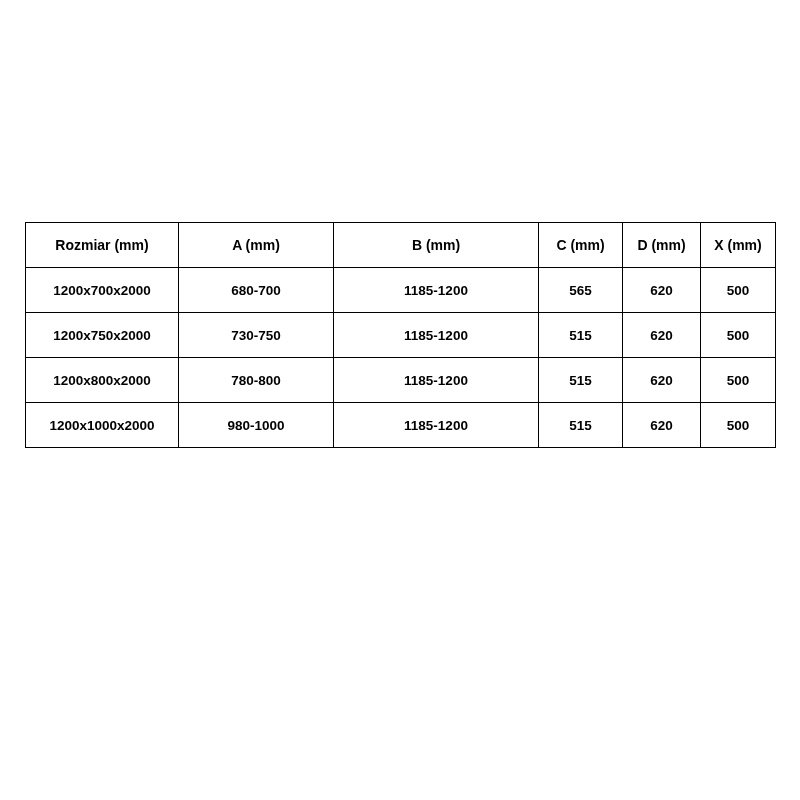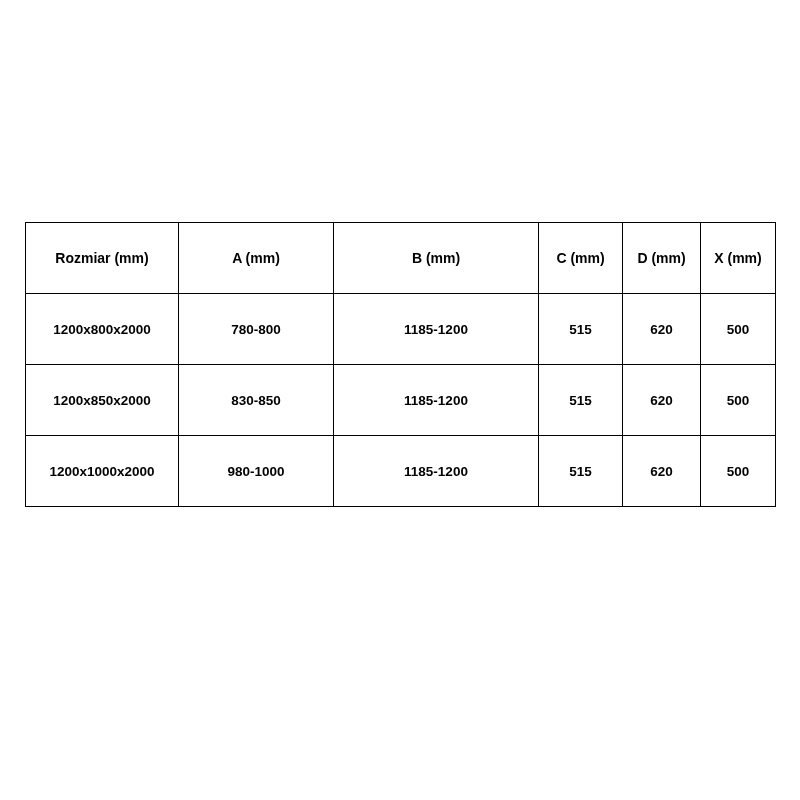--- a/index.html
+++ b/index.html
@@ -30,21 +30,21 @@
     border-collapse: collapse;
     width: 750px;
     table-layout: fixed;
   }
   table.spec td, table.spec th {
     border: 1px solid #000000;
     text-align: center;
     vertical-align: middle;
     font-size: 13.5px;
     height: 38px;
-    padding: 16px 2px;
+    padding: 3px 2px;
     white-space: nowrap;
     overflow: hidden;
   }
   table.spec thead th {
     font-weight: bold;
     font-size: 14px;
   }
   table.spec tbody td {
     font-weight: bold;
     font-size: 13.5px;
@@ -76,30 +76,38 @@
           <th>Rozmiar (mm)</th>
           <th>A (mm)</th>
           <th>B (mm)</th>
           <th>C (mm)</th>
           <th>D (mm)</th>
           <th>X (mm)</th>
         </tr>
       </thead>
       <tbody>
         <tr>
-          <td>1200x800x2000</td>
-          <td>780-800</td>
+          <td>1200x700x2000</td>
+          <td>680-700</td>
+          <td>1185-1200</td>
+          <td>565</td>
+          <td>620</td>
+          <td>500</td>
+        </tr>
+        <tr>
+          <td>1200x750x2000</td>
+          <td>730-750</td>
           <td>1185-1200</td>
           <td>515</td>
           <td>620</td>
           <td>500</td>
         </tr>
         <tr>
-          <td>1200x850x2000</td>
-          <td>830-850</td>
+          <td>1200x800x2000</td>
+          <td>780-800</td>
           <td>1185-1200</td>
           <td>515</td>
           <td>620</td>
           <td>500</td>
         </tr>
         <tr>
           <td>1200x1000x2000</td>
           <td>980-1000</td>
           <td>1185-1200</td>
           <td>515</td>

